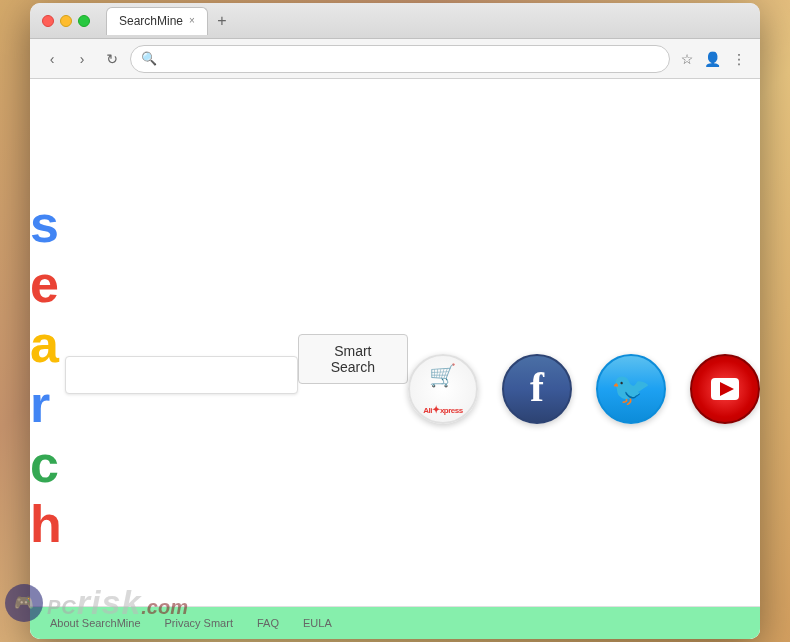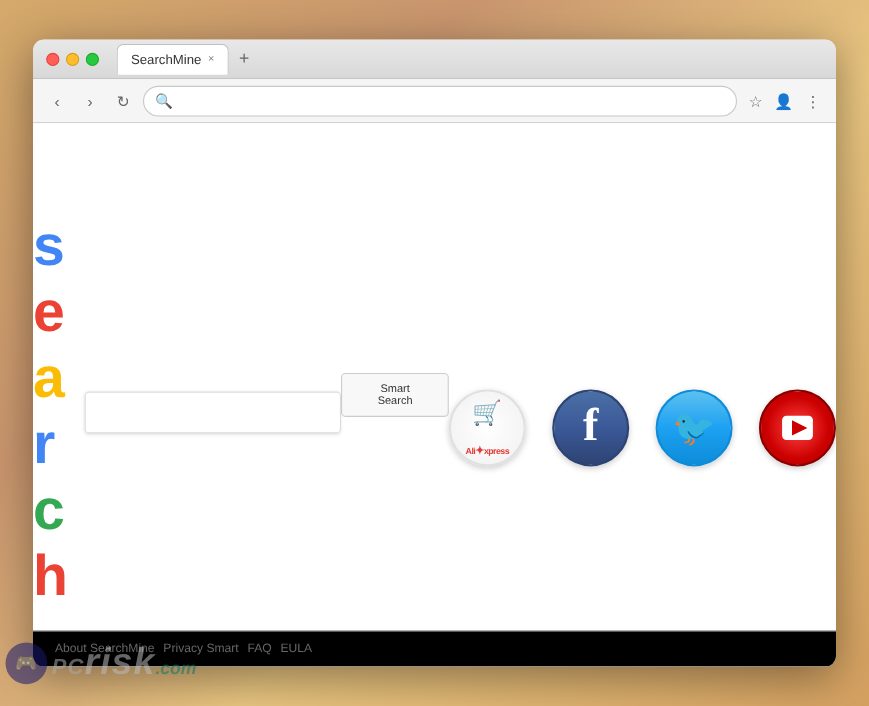--- a/index.html
+++ b/index.html
@@ -10,21 +10,21 @@
       background: linear-gradient(135deg, #d4a96a 0%, #c8956e 30%, #e8c580 60%, #d4a060 100%);
       display: flex;
       align-items: center;
       justify-content: center;
       font-family: -apple-system, BlinkMacSystemFont, 'Segoe UI', sans-serif;
       overflow: hidden;
     }
 
     .browser-window {
       width: 730px;
-      height: 570px;
+      height: 636px;
       background: #f0f0f0;
       border-radius: 10px;
       box-shadow: 0 10px 40px rgba(0,0,0,0.4);
       display: flex;
       flex-direction: column;
       overflow: hidden;
     }
 
     
     .title-bar {
@@ -191,21 +191,21 @@
       outline: none;
       margin-bottom: 18px;
       box-shadow: 0 1px 3px rgba(0,0,0,0.1);
     }
 
     .smart-search-btn {
       padding: 8px 32px;
       background: #f8f8f8;
       border: 1px solid #ccc;
       border-radius: 4px;
-      font-size: 10px;
+      font-size: 14px;
       color: #333;
       cursor: pointer;
       margin-bottom: 50px;
     }
 
     .shortcuts-row {
       display: flex;
       gap: 24px;
       margin-top: 10px;
     }
@@ -295,26 +295,26 @@
       margin-left: 3px;
     }
 
     
     .page-footer {
       position: absolute;
       bottom: 0;
       left: 0;
       right: 0;
       height: 30px;
-      background: #000000;
+      background: #86efac;
       border-top: 1px solid #e0e0e0;
       display: flex;
       align-items: center;
       padding: 16px 20px;
-      gap: 8px;
+      gap: 24px;
     }
 
     .footer-link {
       font-size: 11px;
       color: #666;
       cursor: pointer;
       text-decoration: none;
     }
 
     
@@ -451,16 +451,16 @@
 </div>
 
 <div class="watermark">
   <div class="pcrisk-logo">
     <div class="pcrisk-icon">
       <span style="font-size:16px;">🎮</span>
     </div>
     <div style="display:flex;align-items:baseline;">
       <span class="pcrisk-text" style="color:#aaa;font-size:20px;">PC</span>
       <span class="pcrisk-text" style="color:#bbb;font-size:34px;">risk</span>
-      <span class="pcrisk-dot-com" style="color:#0f766e;font-size:16px;">.com</span>
+      <span class="pcrisk-dot-com" style="color:#7f1d1d;font-size:20px;">.com</span>
     </div>
   </div>
 </div>
 
 </body></html>

